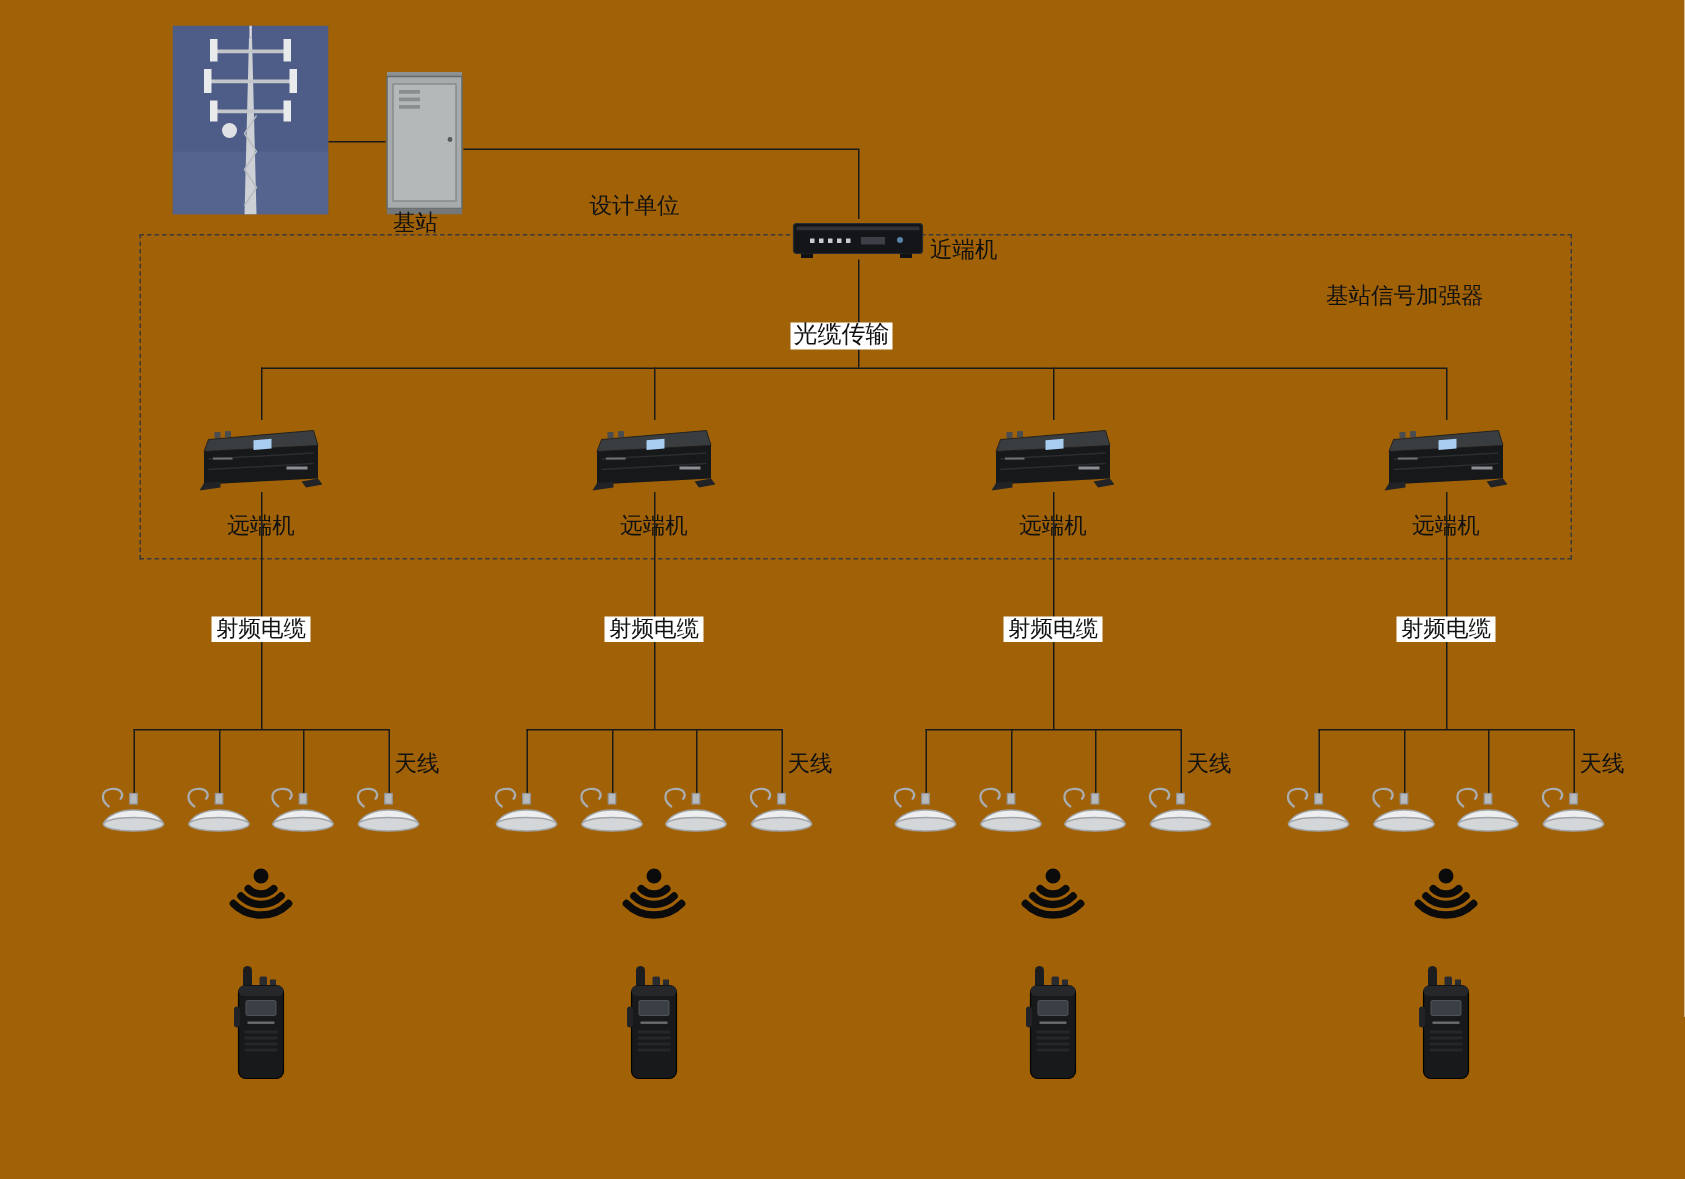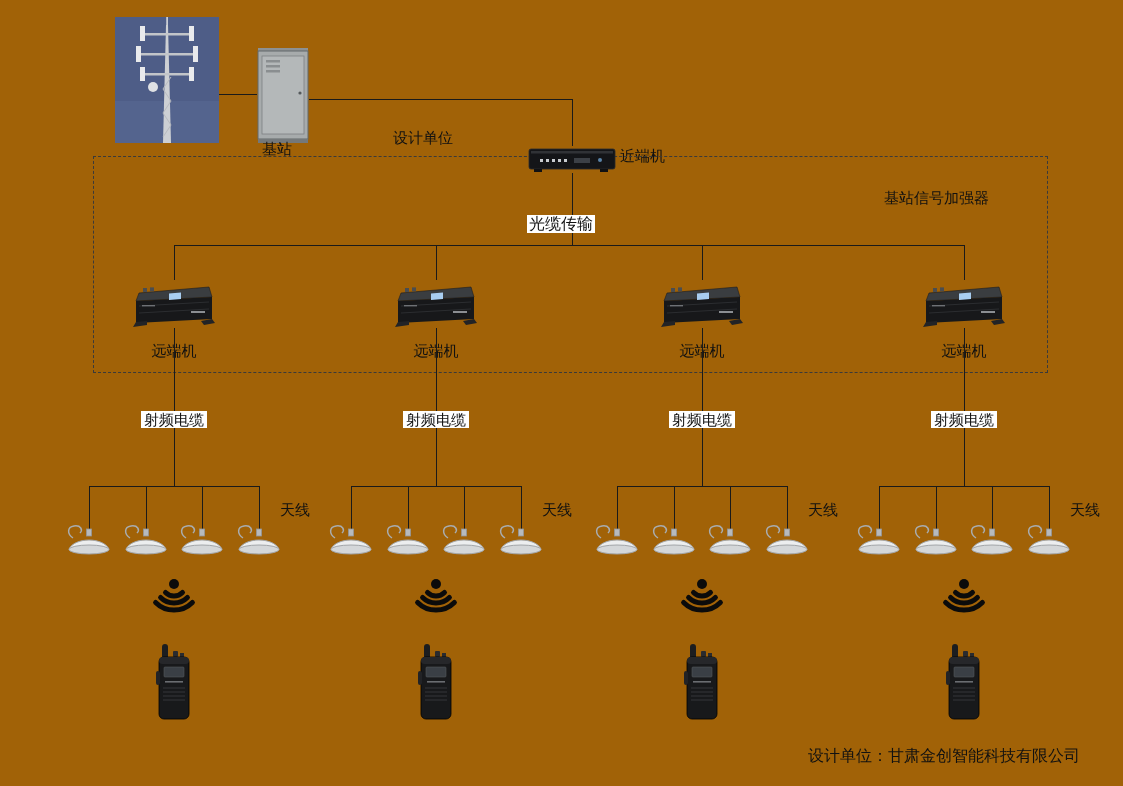--- a/index.html
+++ b/index.html
@@ -24,38 +24,38 @@
   .tower   { position:absolute; left:115px; top:17px;  width:104px; height:126px; }
   .cabinet { position:absolute; left:257px; top:48px;  width:52px;  height:95px; }
   .nearend { position:absolute; left:528px; top:146px; width:88px;  height:27px; z-index:3; }
 
   .dashed-box { position:absolute; left:93px; top:156px; width:955px; height:217px;
                 border:1px dashed #3a3a3a; z-index:1; }
 
   
   .lbl-base    { left:262px; top:140px; }
   .lbl-fiber   { left:393px; top:129px; }
-  .lbl-nearend { left:620px; top:147px; }
+  .lbl-nearend { left:620px; top:158px; }
   .lbl-amp     { left:884px; top:189px; }
   .lbl-optical { left:527px; top:215px; font-size:16px; background:#fff; padding:0 2px; z-index:2; }
   .footer-lbl  { left:808px; top:747px; font-size:16px; }
 
   
   .branch { position:absolute; top:245px; width:260px; height:486px; z-index:2; }
   .b0 { left:44px; } .b1 { left:306px; } .b2 { left:572px; } .b3 { left:834px; }
 
   .drop-top { left:130px; top:0; height:35px; }
   .remote-device { position:absolute; left:89px; top:35px; width:82px; height:48px; }
   .remote-lbl { top:97px; left:0; width:260px; text-align:center; }
   .drop-mid { left:130px; top:83px; height:158px; }
   .rf-lbl { top:166px; left:130px; transform:translateX(-50%); background:#fff; padding:0 3px; }
   .ant-bus { left:45px; top:241px; width:171px; }
   .ad { top:241px; height:44px; }
   .a1 { left:45px; } .a2 { left:102px; } .a3 { left:158px; } .a4 { left:215px; }
-  .ant-lbl { left:236px; top:256px;text-align:center; }
+  .ant-lbl { left:219px; top:256px;text-align:center; }
   .ant { position:absolute; top:277px; width:48px; height:34px; }
   .p1 { left:21px; } .p2 { left:78px; } .p3 { left:134px; } .p4 { left:191px; }
   .wifi { position:absolute; left:107px; top:330px; width:46px; height:46px; }
   .talkie { position:absolute; left:109px; top:398px; width:42px; height:78px; }
 </style>
 </head>
 <body>
 
 <svg width="0" height="0" style="position:absolute" aria-hidden="true">
   <defs>
@@ -292,15 +292,14 @@
         <use href="#sym-antenna"></use>
       </svg>
     <svg class="wifi" viewBox="0 0 46 46">
         <use href="#sym-wifi"></use>
       </svg>
     <svg class="talkie" viewBox="0 0 42 78">
         <use href="#sym-talkie"></use>
       </svg>
   </div>
 
-  <div class="lbl footer-lbl">设计单位：甘肃金创智能科技有限公司</div>
 
 </div>
 
 </body></html>

